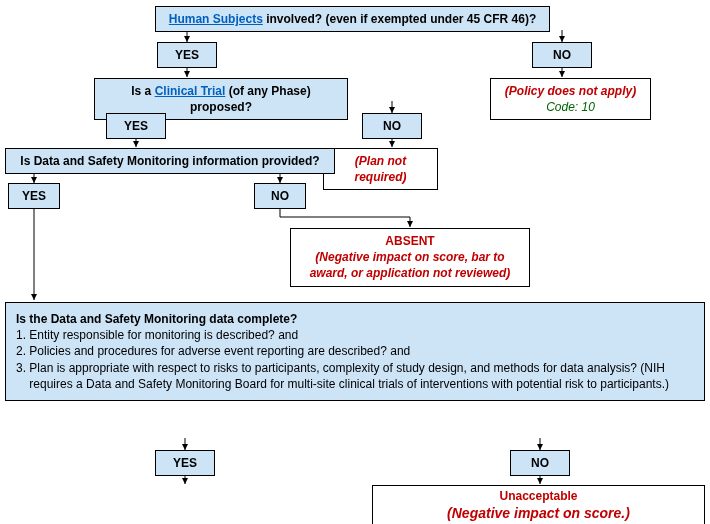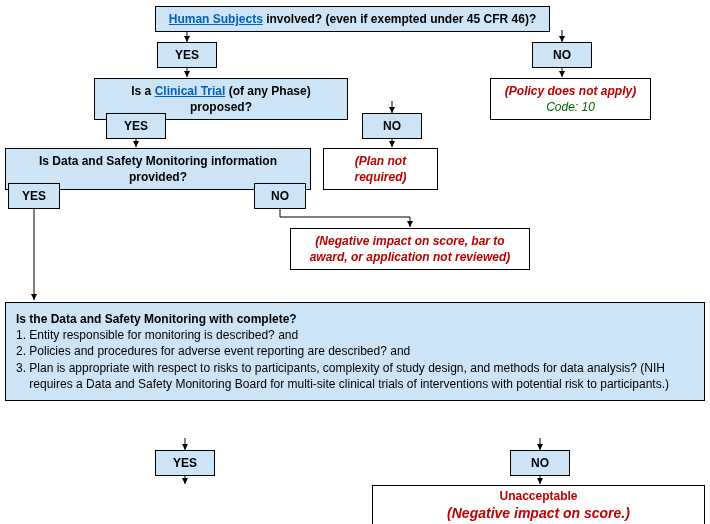--- a/index.html
+++ b/index.html
@@ -91,30 +91,31 @@
 </div>
 
 <div class="box blue" style="left:94px; top:78px; width:254px;">
   <span class="bold">Is a </span><span class="bold link">Clinical Trial</span><span class="bold"> (of any Phase) proposed?</span>
 </div>
 <div class="box blue bold" style="left:106px; top:113px; width:60px;">YES</div>
 <div class="box blue bold" style="left:362px; top:113px; width:60px;">NO</div>
 
 <div class="box white red ital bold" style="left:323px; top:148px; width:115px;">(Plan not required)</div>
 
-<div class="box blue bold" style="left:5px; top:148px; width:306px;">Is Data and Safety Monitoring information provided?</div>
+<div class="box blue bold" style="left:5px; top:148px; width:330px;">Is Data and Safety Monitoring information provided?</div>
 <div class="box blue bold" style="left:8px; top:183px; width:52px;">YES</div>
 <div class="box blue bold" style="left:254px; top:183px; width:52px;">NO</div>
 
 <div class="box white" style="left:290px; top:228px; width:240px;">
+  <div class="red bold">ABSENT</div>
   <div class="red ital bold">(Negative impact on score, bar to award, or application not reviewed)</div>
 </div>
 
 <div class="box blue left" style="left:5px; top:302px; width:700px; padding:8px 10px;">
-  <div class="bold">Is the Data and Safety Monitoring with complete?</div>
+  <div class="bold">Is the Data and Safety Monitoring data complete?</div>
   <div><span>1. Entity responsible for monitoring is described? and</span></div>
   <div><span>2. Policies and procedures for adverse event reporting are described? and</span></div>
   <div style="padding-left:0;">
     <div style="display:flex;">
       <div style="flex:0 0 auto;">3.&nbsp;</div>
       <div style="flex:1;">Plan is appropriate with respect to risks to participants, complexity of study design, and methods for data analysis? (NIH requires a Data and Safety Monitoring Board for multi-site clinical trials of interventions with potential risk to participants.)</div>
     </div>
   </div>
 </div>
 

